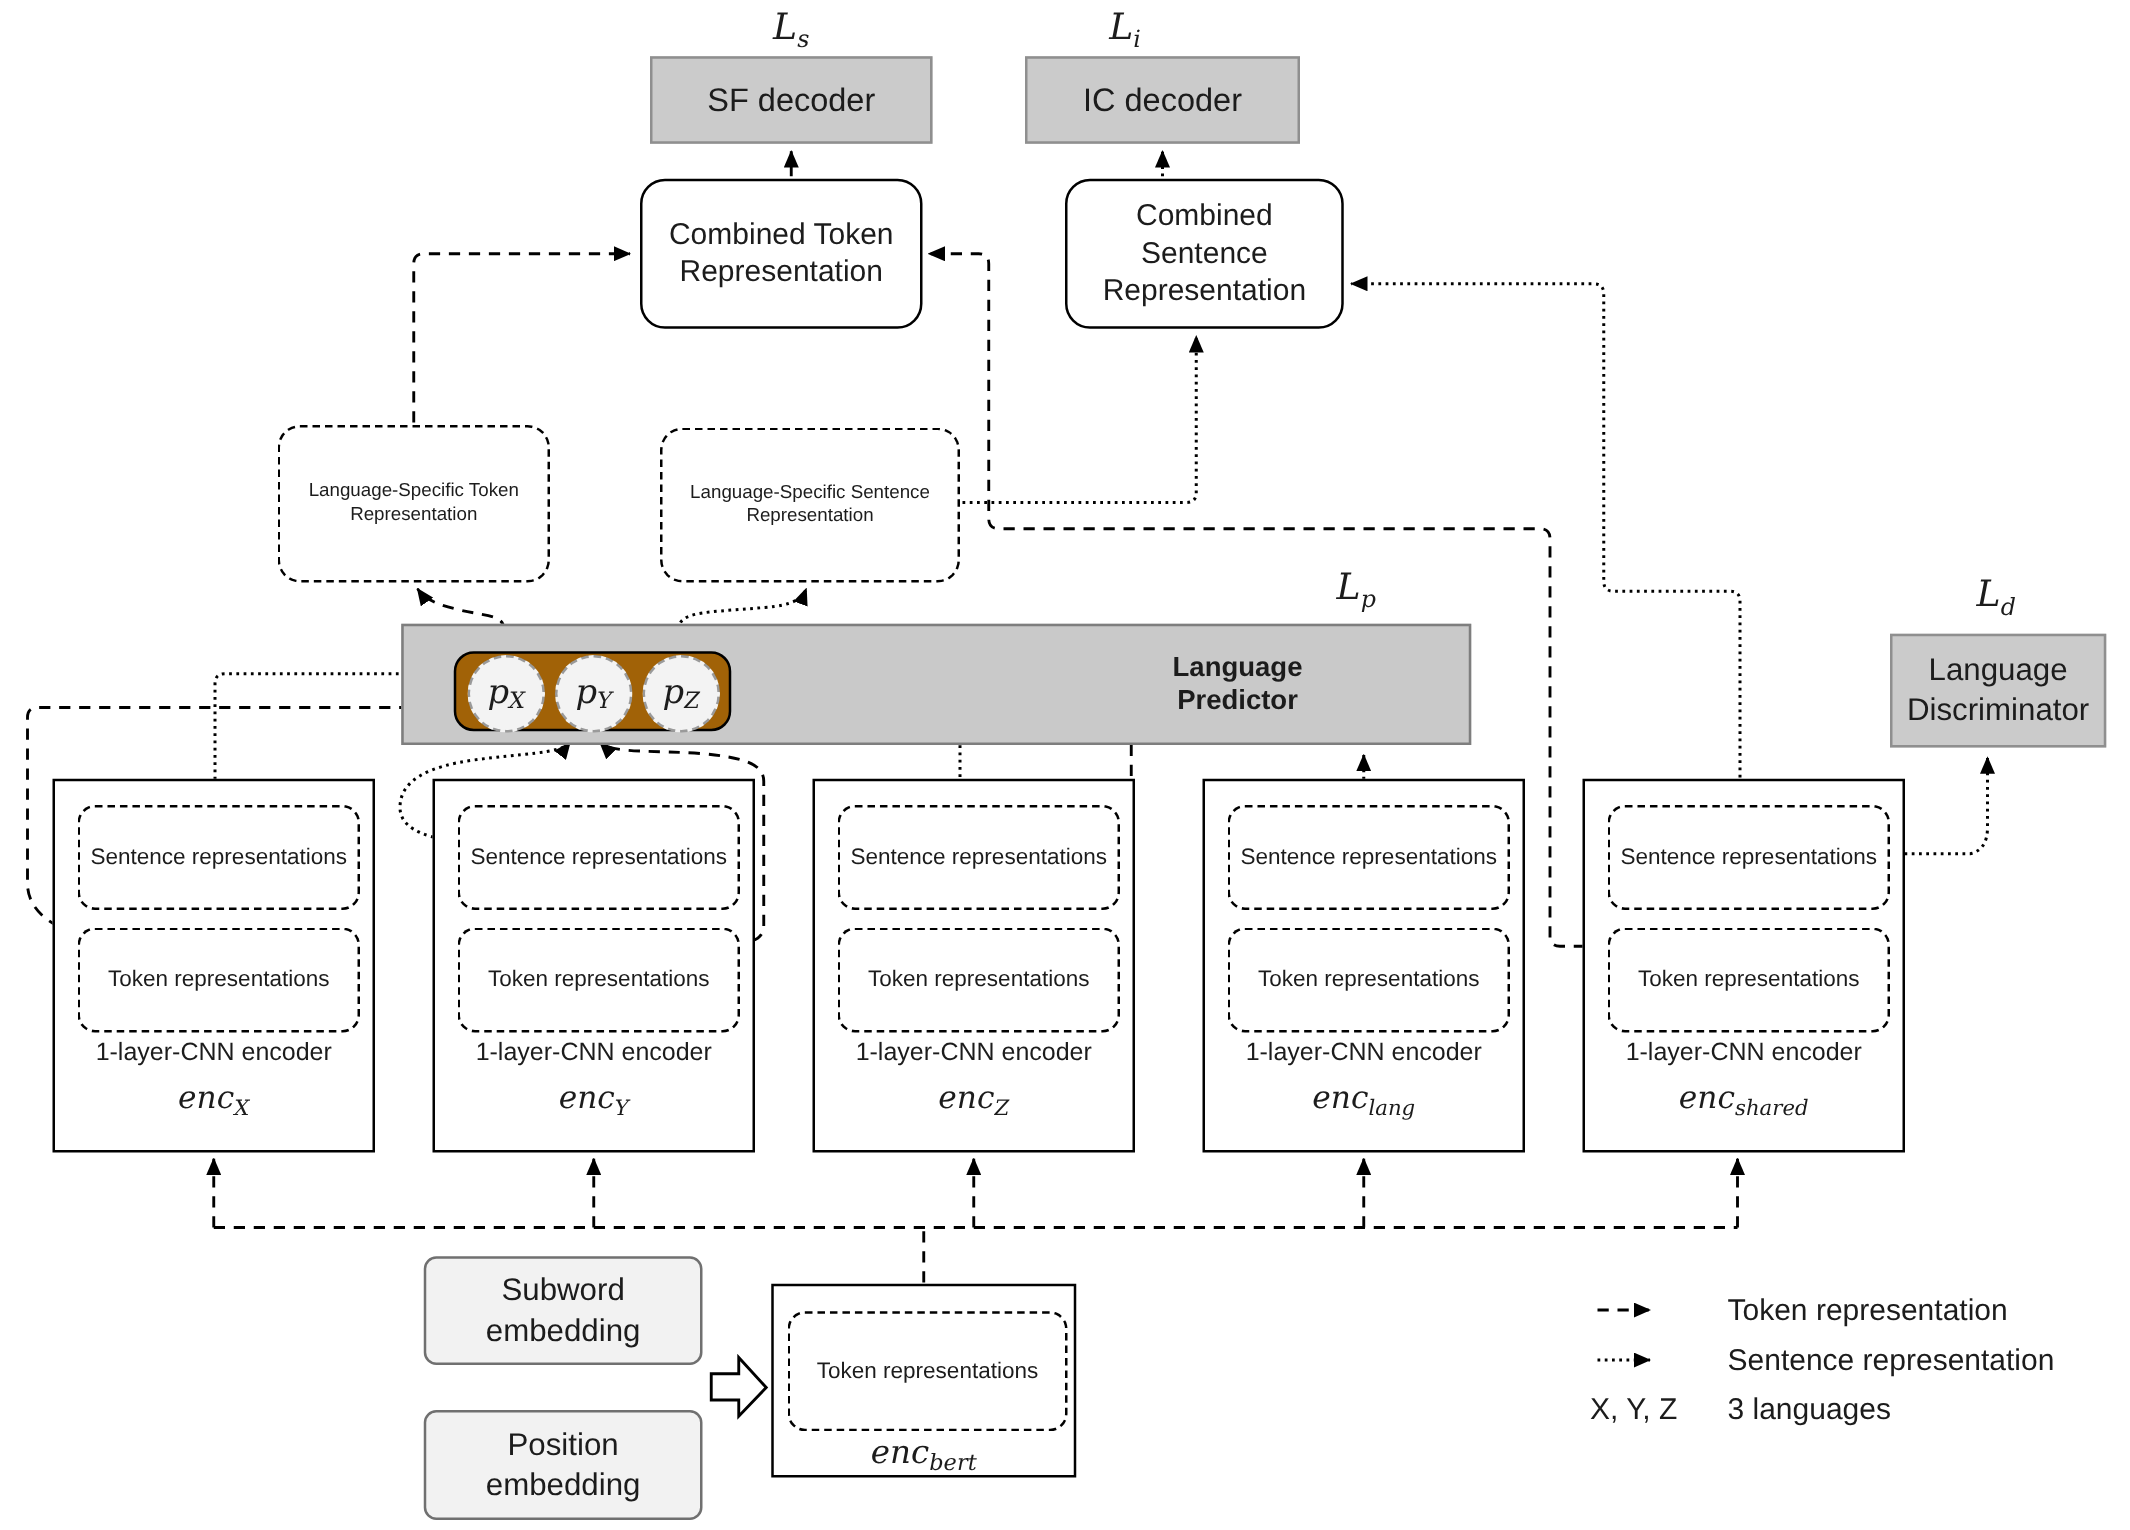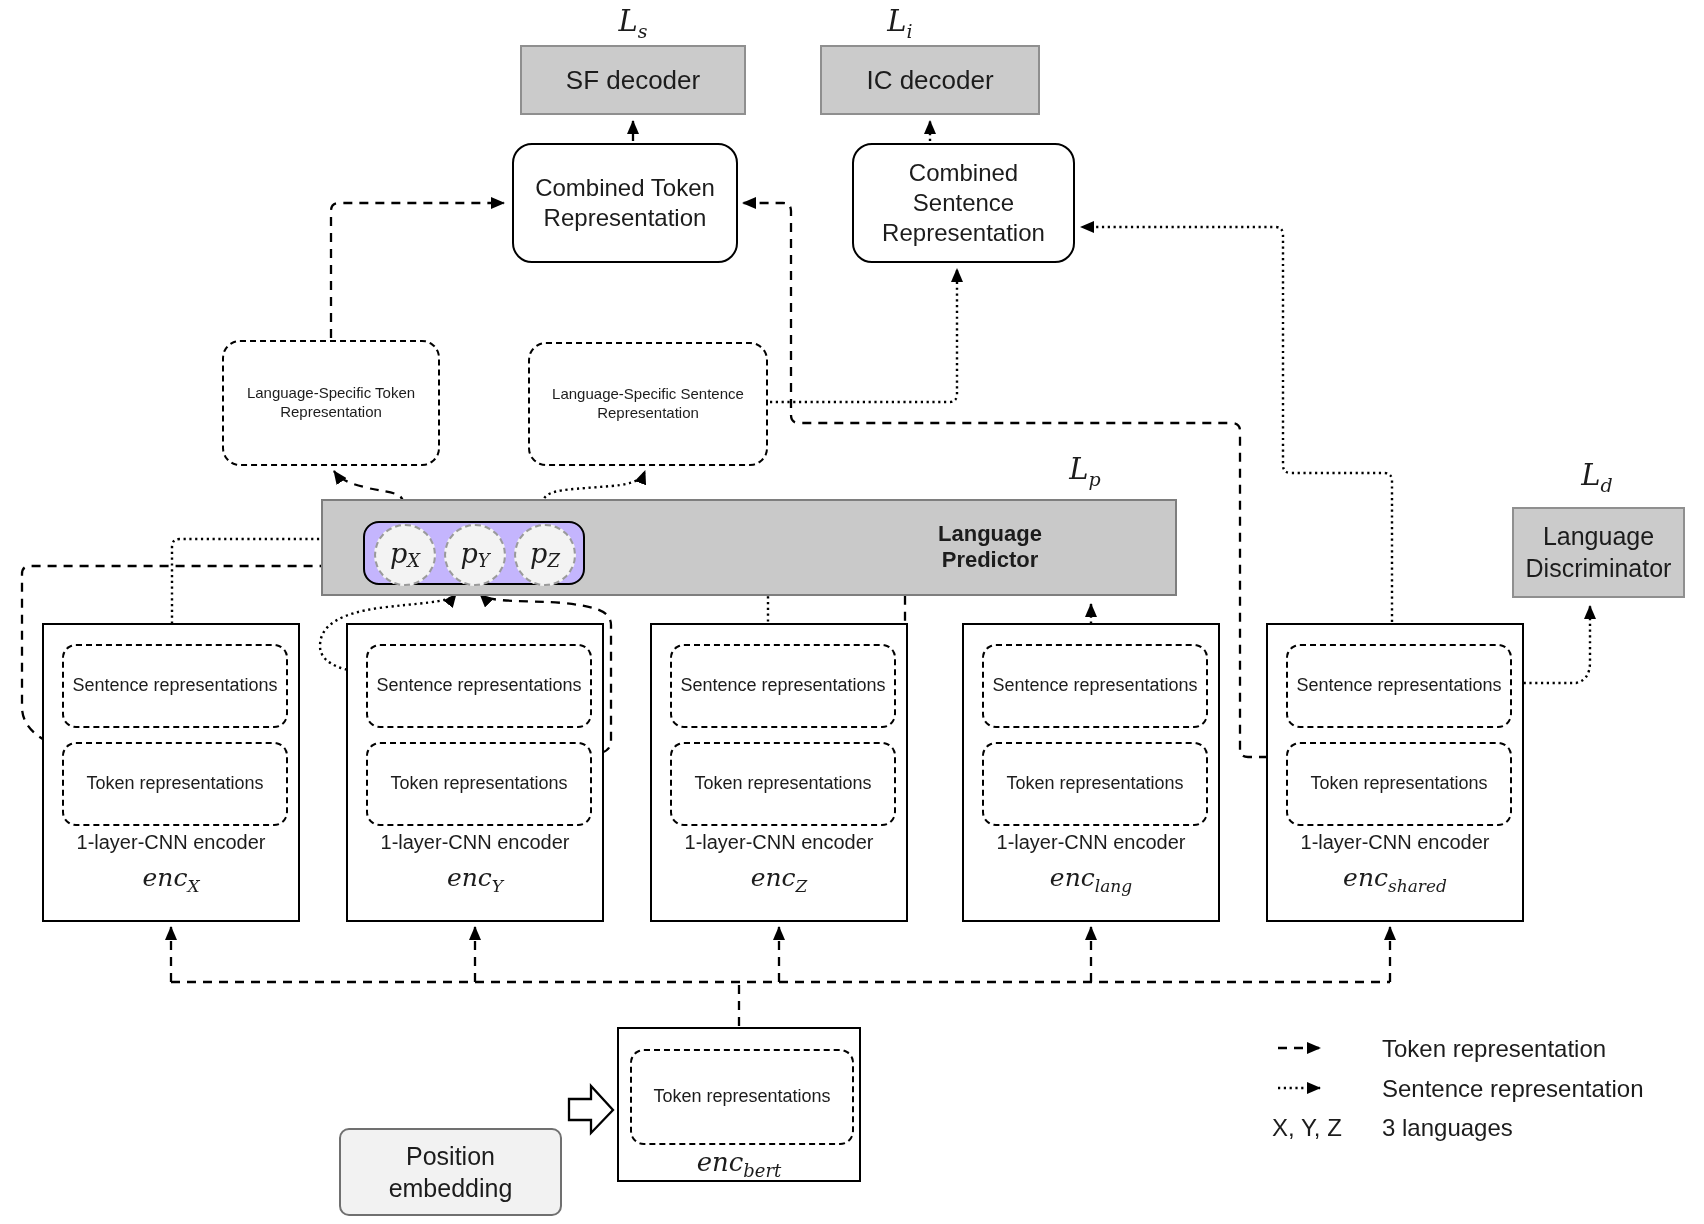--- a/index.html
+++ b/index.html
@@ -8,21 +8,21 @@
   #lines{position:absolute;left:0;top:0;width:1704px;height:1224px;}
   .d{stroke:#000;stroke-width:2.3;fill:none;stroke-dasharray:9 7;}
   .o{stroke:#000;stroke-width:2.4;fill:none;stroke-dasharray:2.2 3.6;}
   .abs{position:absolute;box-sizing:border-box;}
   .cbox{display:flex;align-items:center;justify-content:center;text-align:center;}
   .graybox{background:#cbcbcb;border:2px solid #8f8f8f;font-size:26px;}
   .roundsolid{background:#fff;border:2.5px solid #000;border-radius:20px;font-size:24px;line-height:1.25;}
   .rounddash{background:#fff;border:2.5px dashed #000;border-radius:18px;font-size:15px;line-height:1.25;}
   .predictorbar{background:#c9c9c9;border:2px solid #7e7e7e;}
   .predictor-label{font-size:22px;line-height:1.2;font-weight:bold;}
-  .pbox{background:#c4b5fd;border:2.5px solid #000;border-radius:16px;}
+  .pbox{background:#a16207;border:2.5px solid #000;border-radius:16px;}
   .pcirc{position:absolute;top:1px;width:58px;height:58px;border:2px dashed #9a9a9a;border-radius:50%;
          background:#f3f3f3;display:flex;align-items:center;justify-content:center;}
   .mi{font-family:"DejaVu Serif",serif;font-style:italic;}
   .pcirc .mi{font-size:27px;} .pcirc sub{font-family:"DejaVu Serif",serif;font-style:italic;font-size:18px;}
   .loss{position:absolute;text-align:center;font-family:"DejaVu Serif",serif;font-style:italic;font-size:29px;}
   .loss sub{font-size:19px;font-style:italic;}
   .encoder{background:#fff;border:2.3px solid #000;}
   .repbox{position:absolute;left:18px;width:222px;height:80px;border:2.3px dashed #000;border-radius:14px;
           background:#fff;display:flex;align-items:center;justify-content:center;text-align:center;
           font-size:18px;line-height:1.2;}
@@ -166,20 +166,23 @@
     <div class="repbox" style="top:19px;">
         <span>Sentence representations</span>
       </div>
     <div class="repbox" style="top:117px;">
         <span>Token representations</span>
       </div>
     <div class="enc-title">1-layer-CNN encoder</div>
     <div class="enc-name"><span class="mi">enc</span><sub>shared</sub></div>
   </div>
 
+  <div class="abs cbox embed" style="left:339px;top:1005px;width:223px;height:87px;padding:0 24px;">
+      <span>Subword embedding</span>
+    </div>
   <div class="abs cbox embed" style="left:339px;top:1128px;width:223px;height:88px;padding:0 24px;">
       <span>Position embedding</span>
     </div>
 
   <div class="abs bertbox" style="left:617px;top:1027px;width:244px;height:155px;">
     <div class="repbox" style="left:11px;top:20px;width:220px;height:92px;">
         <span>Token representations</span>
       </div>
     <div class="bert-name"><span class="mi">enc</span><sub>bert</sub></div>
   </div>

